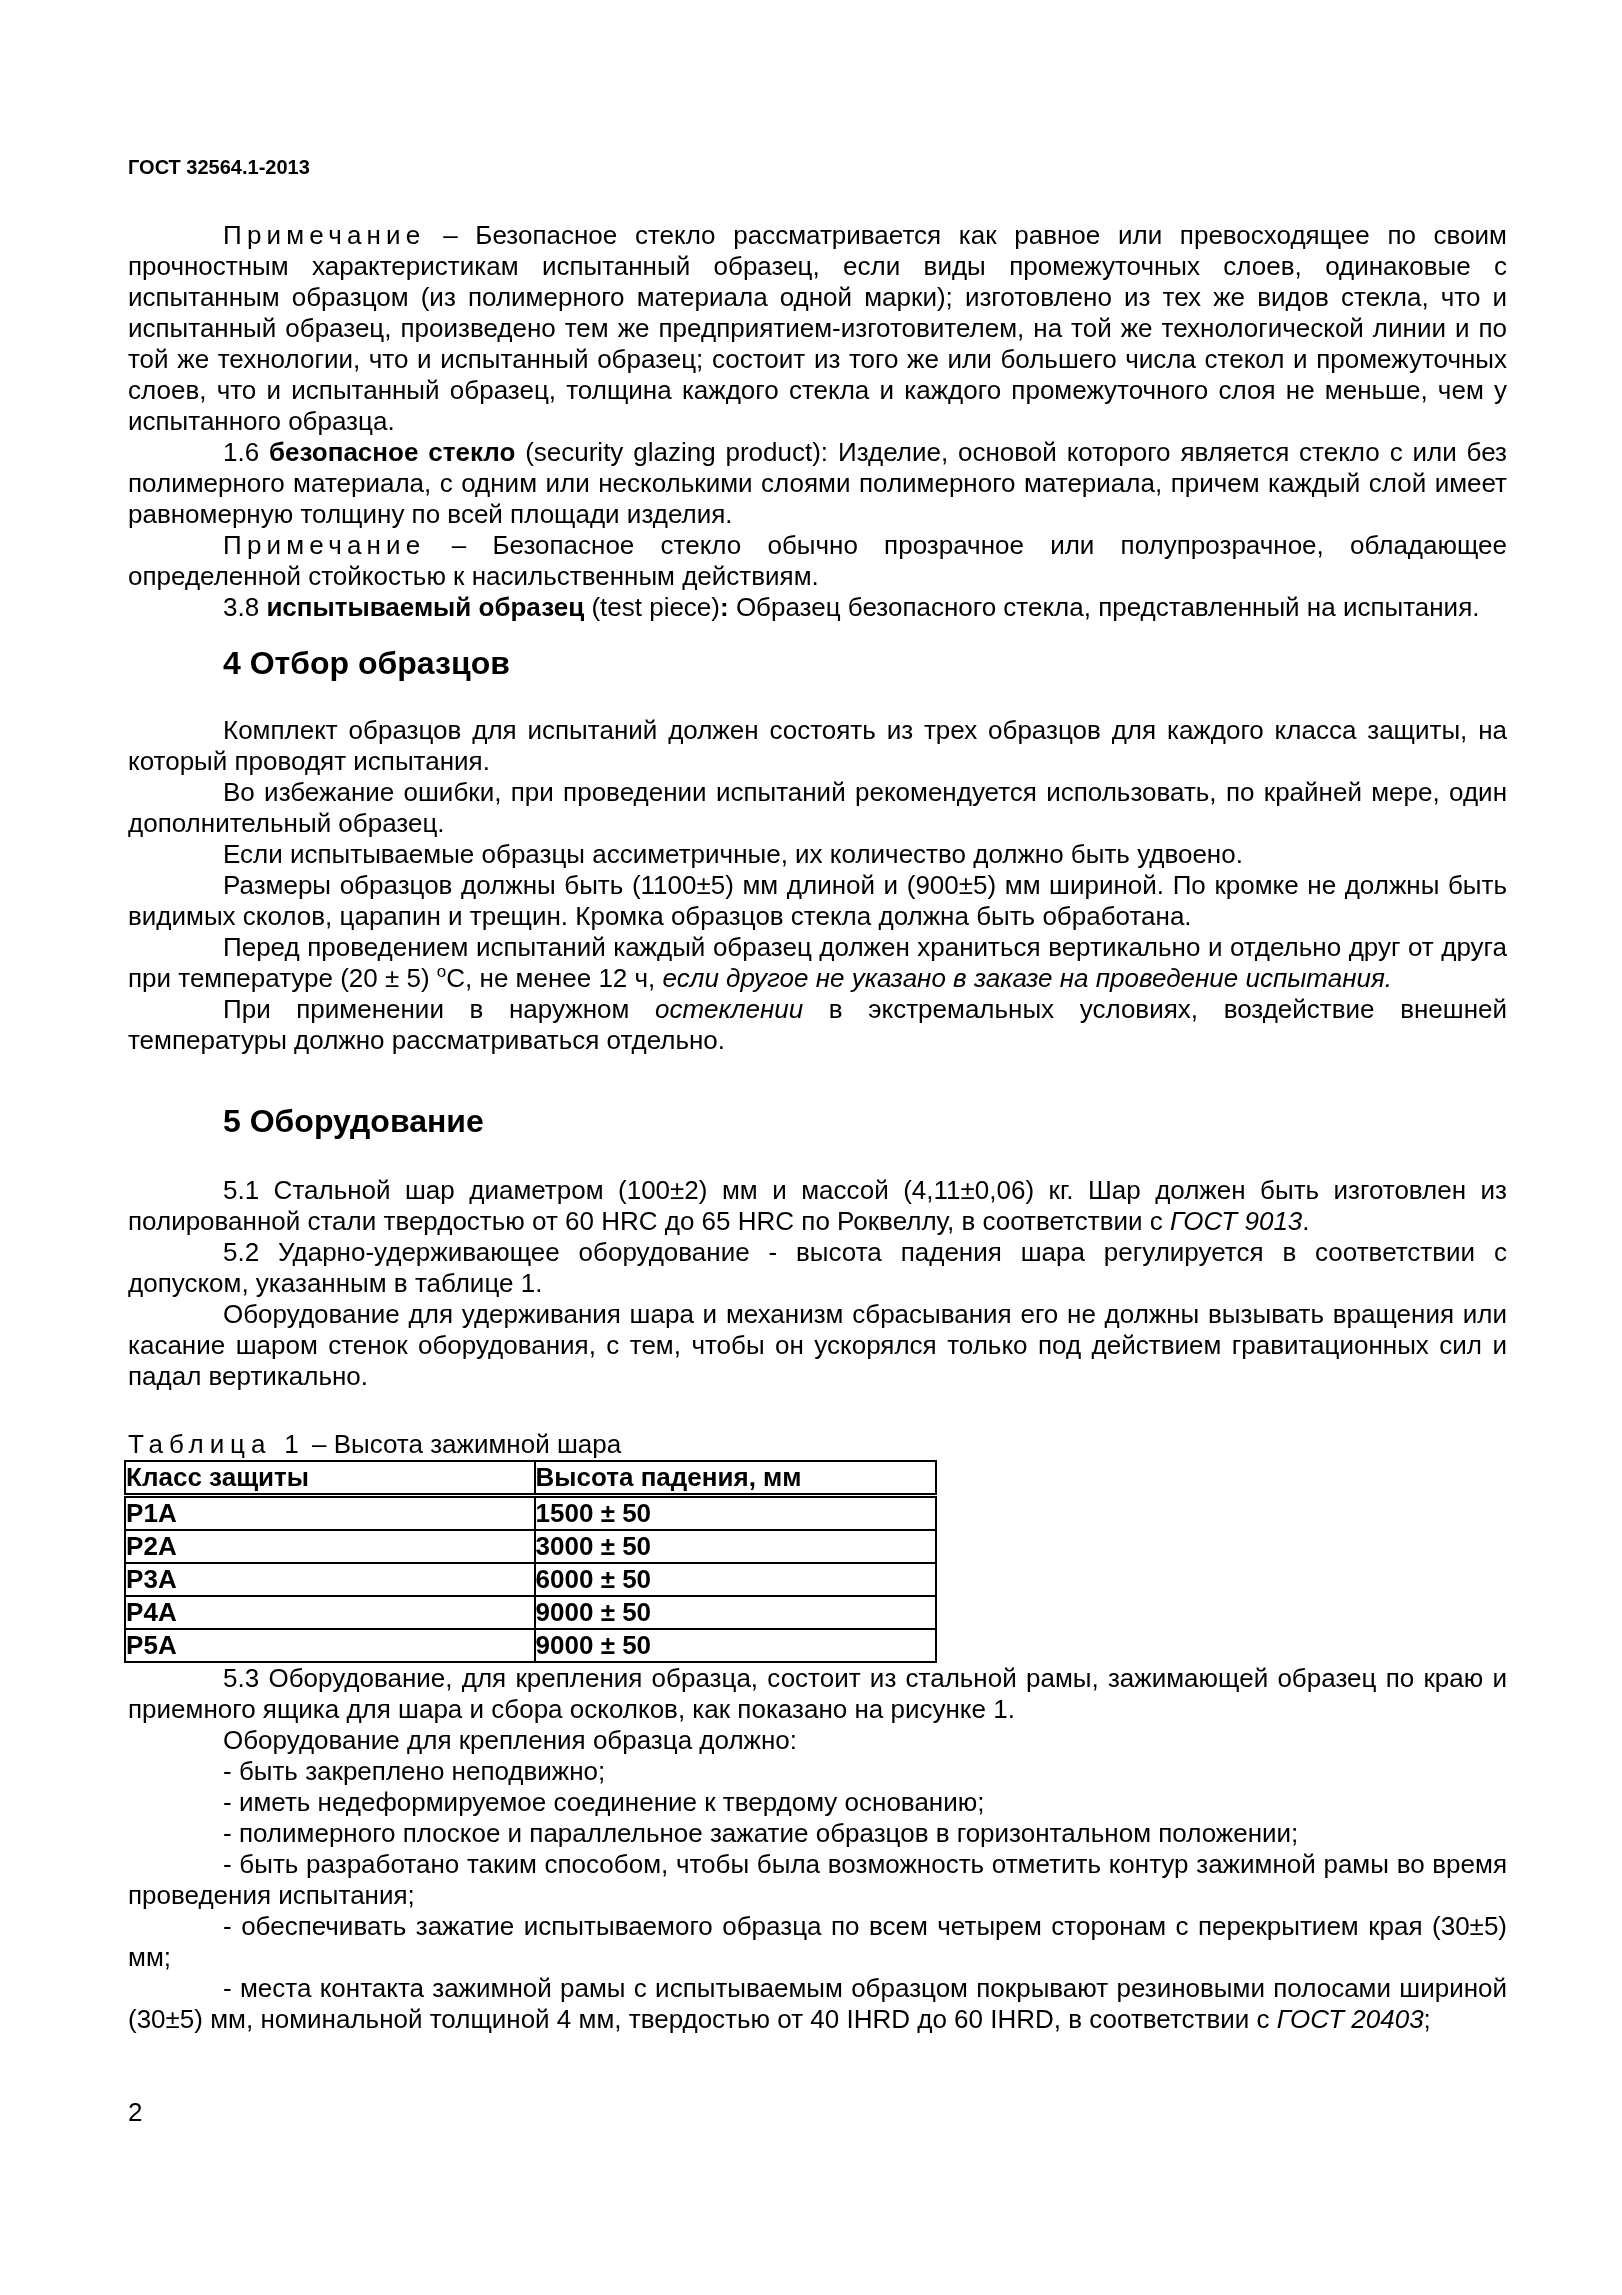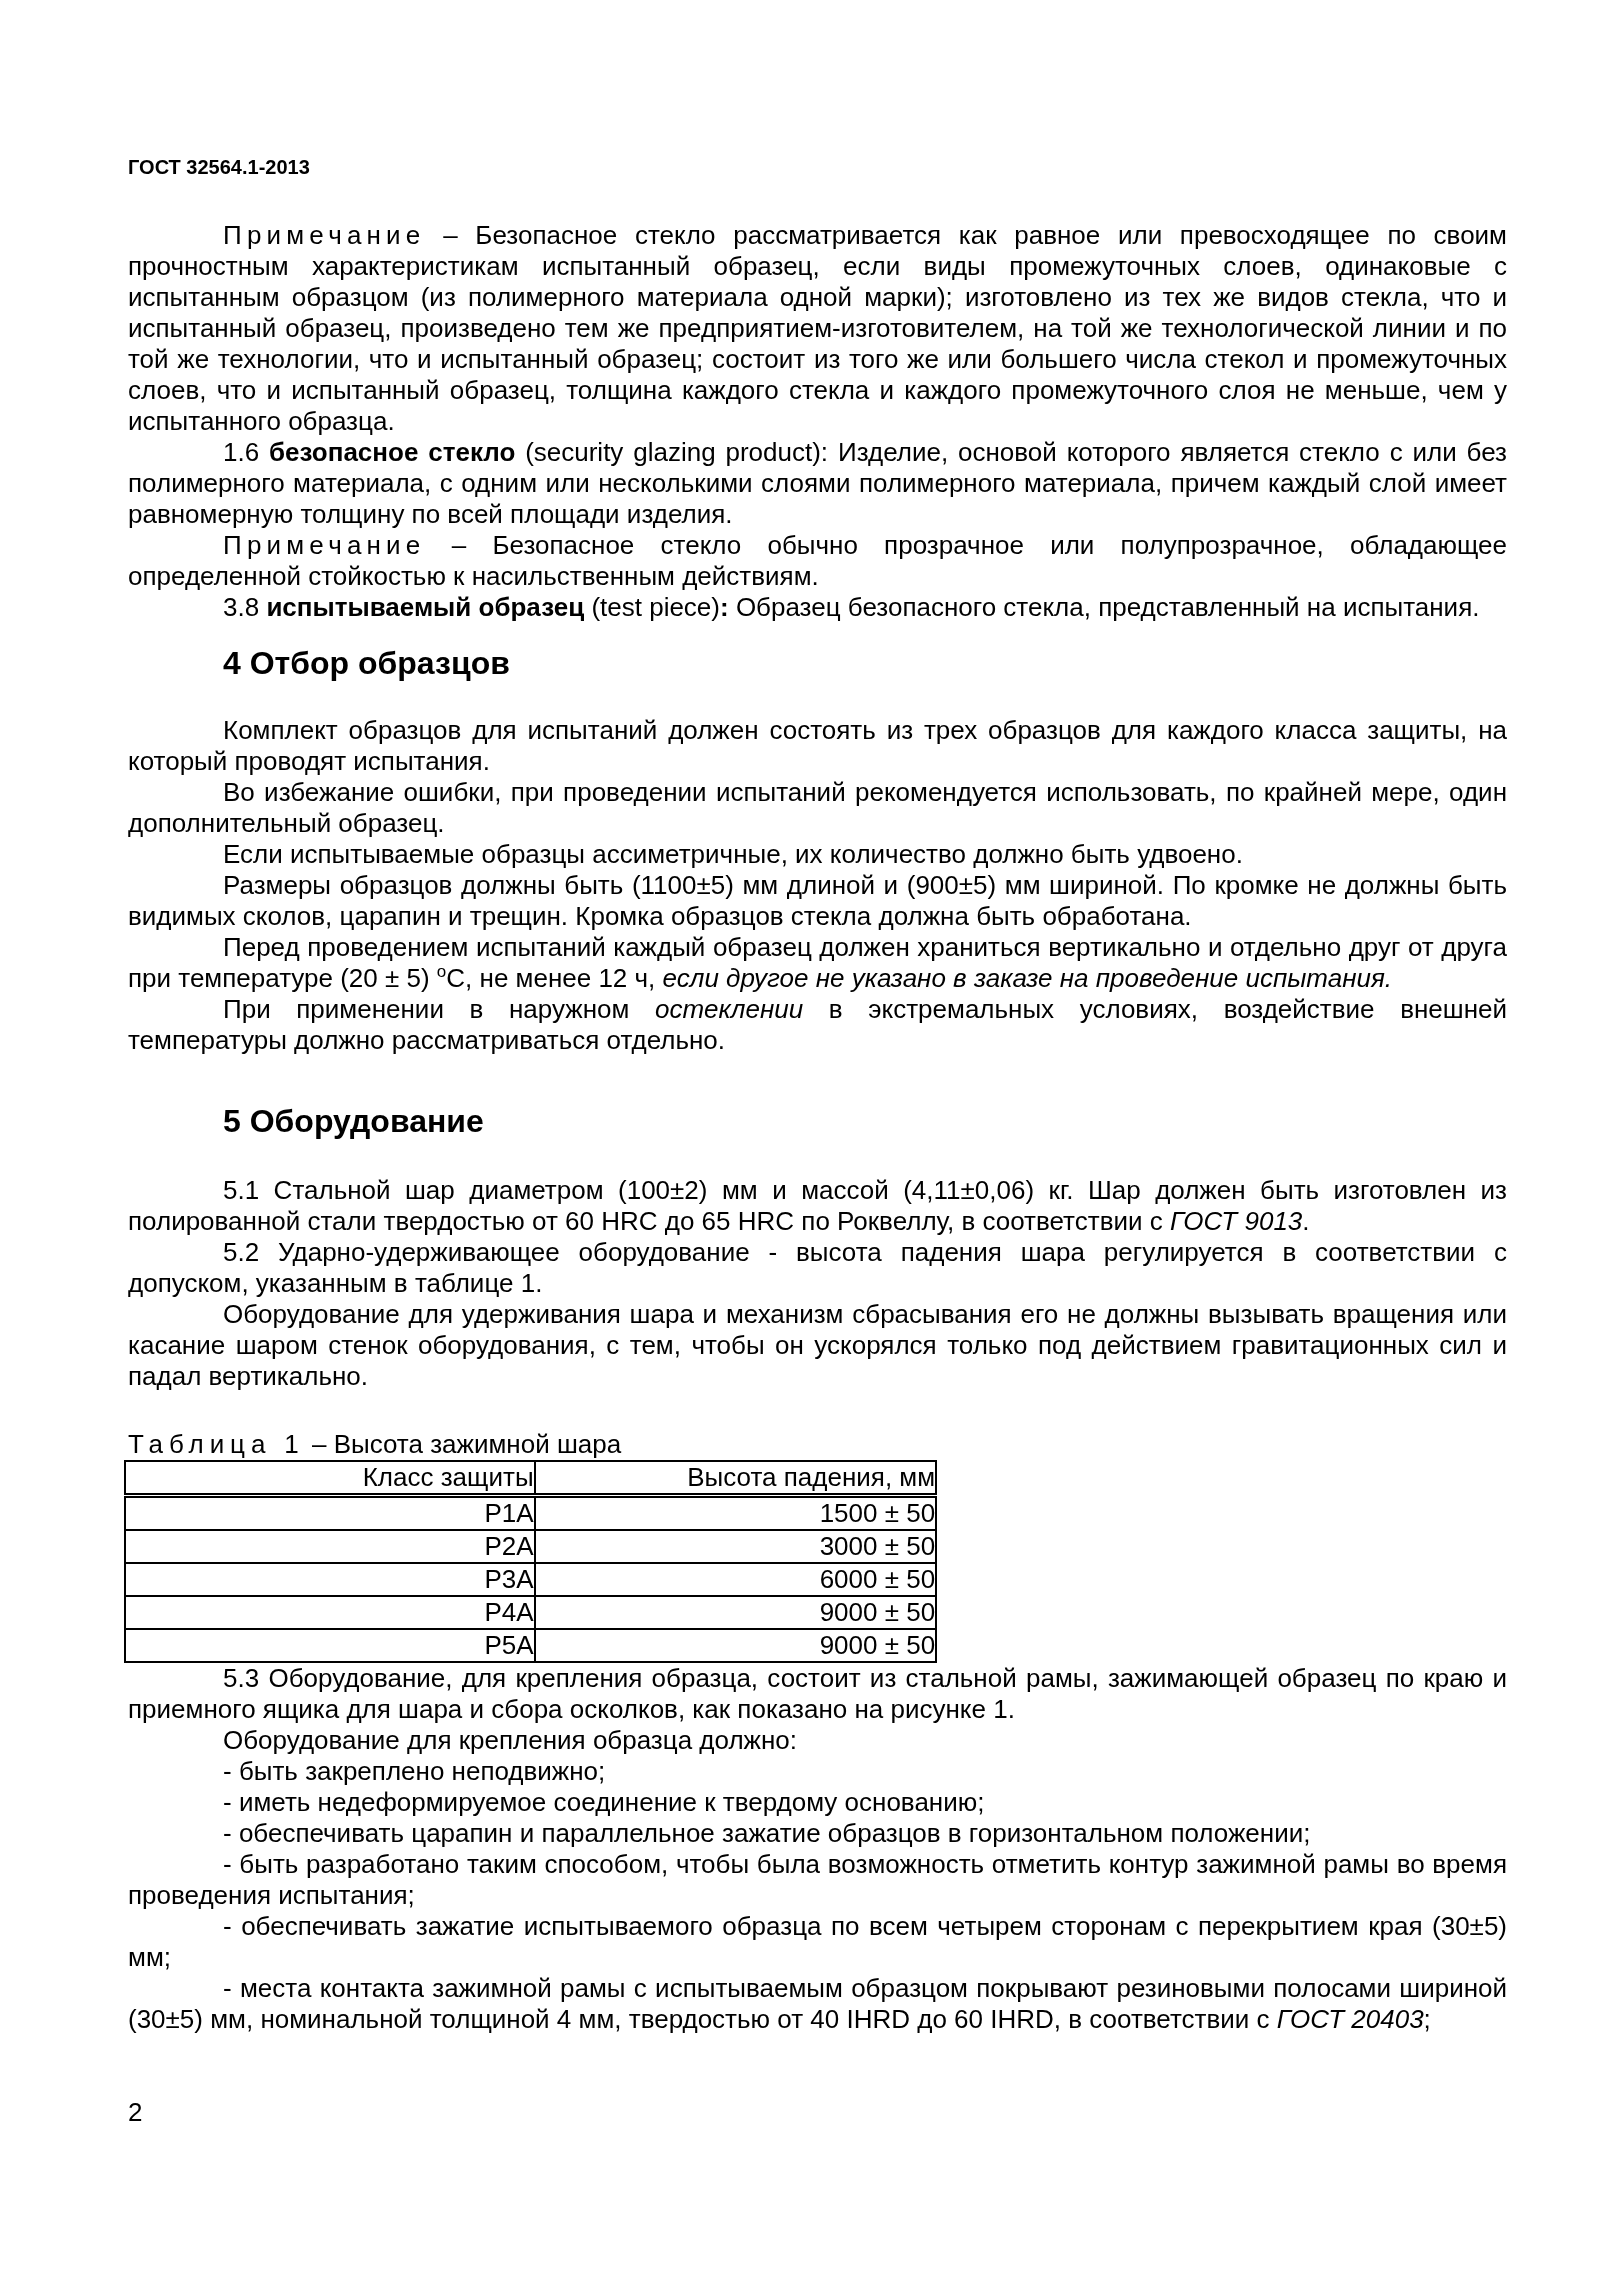--- a/index.html
+++ b/index.html
@@ -31,21 +31,21 @@
   }
   .h4 { margin-top: 22px; margin-bottom: 33px; }
   .h5 { margin-top: 47px; margin-bottom: 35px; }
   .table-caption { margin: 37px 0 0 0; text-indent: 0; }
   .table-caption .spaced { letter-spacing: 5.9px; }
   table.drop-table {
     border-collapse: collapse; margin-left: -3.9px; width: 813px;
     font-size: 26px; line-height: 29px;
   }
   table.drop-table td, table.drop-table th {
-    border: 2px solid #000; text-align: right; font-weight: normal;
+    border: 2px solid #000; text-align: left; font-weight: bold;
     padding: 0.7px 0 1.3px 0; height: 28px; margin-top: 10px;
   }
   table.drop-table th { border-bottom: 5.9px double #000; }
   table.drop-table col.c1 { width: 410px; }
   table.drop-table col.c2 { width: 402px; }
   .list-item { text-indent: 95px; margin: 0; text-align: justify; }
   .page-num {
     position: absolute; left: 128px; top: 2097px;
     font-size: 26px;
   }
@@ -123,21 +123,21 @@
     </table>
 
     <div>
         <p class="p"><span>5.3 Оборудование, для крепления образца, состоит из стальной рамы, зажимающей образец по краю и приемного ящика для шара и сбора осколков, как показано на рисунке 1.</span></p>
         <p class="p"><span>Оборудование для крепления образца должно:</span></p>
       </div>
 
     <div>
         <p class="list-item"><span>- быть закреплено неподвижно;</span></p>
         <p class="list-item"><span>- иметь недеформируемое соединение к твердому основанию;</span></p>
-        <p class="list-item"><span>- обеспечивать царапин и параллельное зажатие образцов в горизонтальном положении;</span></p>
+        <p class="list-item"><span>- полимерного плоское и параллельное зажатие образцов в горизонтальном положении;</span></p>
         <p class="list-item"><span>- быть разработано таким способом, чтобы была возможность отметить контур зажимной рамы во время проведения испытания;</span></p>
         <p class="list-item"><span>- обеспечивать зажатие испытываемого образца по всем четырем сторонам с перекрытием края (30±5) мм;</span></p>
         <p class="list-item"><span>- места контакта зажимной рамы с испытываемым образцом покрывают резиновыми полосами шириной (30±5) мм, номинальной толщиной 4 мм, твердостью от 40 IHRD до 60 IHRD, в соответствии с </span><span class="i">ГОСТ 20403</span><span>;</span></p>
       </div>
 
   </div>
 
   <div class="page-num">2</div>
 </div>
 

